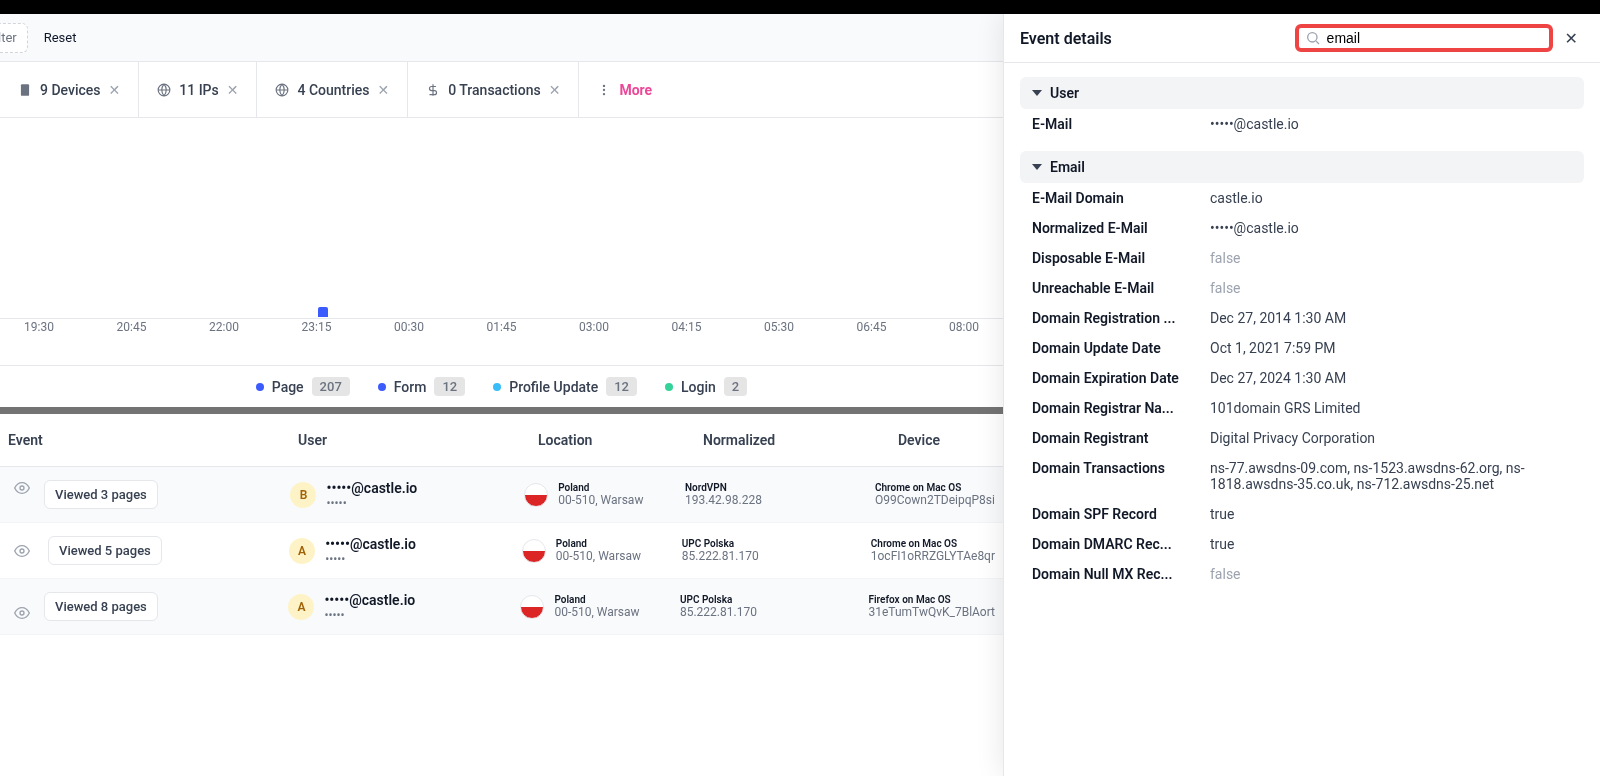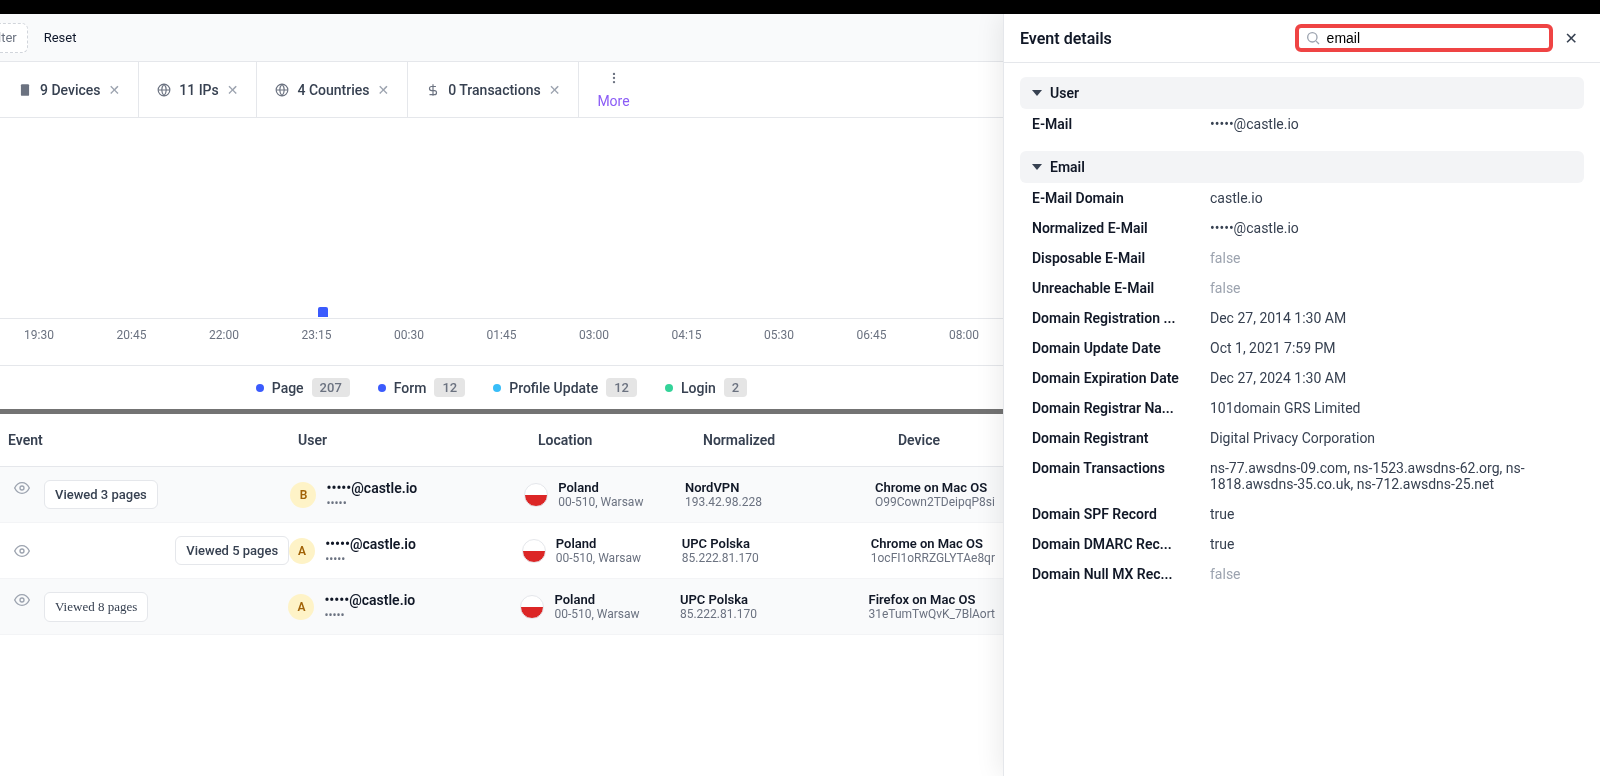--- a/index.html
+++ b/index.html
@@ -68,21 +68,21 @@
     gap: 8px;
     padding: 0 18px;
     height: 56px;
     border-right: 1px solid #e5e7eb;
     color: #374151;
     font-size: 14px;
     font-weight: 500;
   }
   .tab-item .icon { color: #6b7280; display:flex; }
   .tab-item .close-x { color: #9ca3af; font-size: 14px; cursor:pointer; }
-  .more-link { padding: 0 18px; color:#8b5cf6; display:flex; align-items:center; gap:8px; font-weight:400;flex-direction:column;}
+  .more-link { padding: 0 18px; color:#ec4899; display:flex; align-items:center; gap:8px; font-weight:700;}
   .chart-area {
     height: 248px;
     border-bottom: 1px solid #e5e7eb;
     position: relative;
     padding-top: 18px;
   }
   .chart-baseline {
     position:absolute;
     left:0; right:0;
     top: 200px;
@@ -91,30 +91,30 @@
   .chart-bar {
     position:absolute;
     width: 10px;
     background:#3b5bfd;
     border-radius:2px 2px 0 0;
     bottom: 48px;
   }
   .x-ticks {
     position:absolute;
     left:0; right:0;
-    top: 210px;
+    top: 202px;
     display:flex;
     justify-content: space-between;
     padding: 0 24px;
     color:#6b7280;
     font-size:12px;
   }
   .legend {
     height: 48px;
-    border-bottom: 5px solid #737373;
+    border-bottom: 7px solid #737373;
     display:flex;
     justify-content:center;
     gap: 28px;
     font-size:14px;
     color:#374151;
     font-weight:500;
   }
   .legend-item { display:flex; align-items:center; gap:8px; }
   .legend-dot { width:8px; height:8px; border-radius:50%; }
   .legend-badge {
@@ -166,21 +166,21 @@
   .avatar.a { background:#fef3c7; color:#a16207;}
   .user-email { font-size:14px; color:#111827; font-weight:600;}
   .user-sub { font-size:12px; color:#6b7280;}
   .flag {
     width:24px; height:24px; border-radius:50%;
     background: linear-gradient(to bottom, #fff 50%, #dc2626 50%);
     border:1px solid #e5e7eb;
     flex-shrink:0;
   }
   .loc-cell { display:flex; align-items:center; gap:10px;}
-  .primary-line { font-size:13px; color:#111827; font-weight:600;}
+  .primary-line { font-size:10px; color:#111827; font-weight:600;}
   .secondary-line { font-size:12px; color:#6b7280;}
   
   .side-panel {
     position:absolute;
     right:0; top:14px;
     width: 597px;
     height: 762px;
     background:#fff;
     border-left:1px solid #e5e7eb;
     box-shadow: -4px 0 24px rgba(0,0,0,0.08);
@@ -404,21 +404,21 @@
       <div class="primary-line">NordVPN</div>
       <div class="secondary-line">193.42.98.228</div>
     </div>
     <div class="col-device">
       <div class="primary-line">Chrome on Mac OS</div>
       <div class="secondary-line">O99Cown2TDeipqP8si</div>
     </div>
   </div>
 
   <div class="row">
-    <div class="col-event" style="display:flex;align-items:center;gap:12px;justify-content:space-between;">
+    <div class="col-event" style="display:flex;align-items:center;gap:12px;">
       <span class="eye-icon">
         <svg width="16" height="16" viewBox="0 0 24 24" fill="none" stroke="currentColor" stroke-width="2">
             <path d="M1 12s4-8 11-8 11 8 11 8-4 8-11 8-11-8-11-8z"></path>
             <circle cx="12" cy="12" r="3"></circle>
           </svg>
       </span>
       <span class="viewed-badge">Viewed 5 pages</span>
     </div>
     <div class="col-user user-cell">
       <span class="avatar a">A</span>
@@ -438,21 +438,21 @@
       <div class="primary-line">UPC Polska</div>
       <div class="secondary-line">85.222.81.170</div>
     </div>
     <div class="col-device">
       <div class="primary-line">Chrome on Mac OS</div>
       <div class="secondary-line">1ocFI1oRRZGLYTAe8qr</div>
     </div>
   </div>
 
   <div class="row alt">
-    <div class="col-event" style="display:flex;align-items:flex-start;gap:8px;font-family:Liberation Serif, serif;">
+    <div class="col-event" style="display:flex;align-items:flex-end;gap:8px;">
       <span class="eye-icon">
         <svg width="16" height="16" viewBox="0 0 24 24" fill="none" stroke="currentColor" stroke-width="2">
             <path d="M1 12s4-8 11-8 11 8 11 8-4 8-11 8-11-8-11-8z"></path>
             <circle cx="12" cy="12" r="3"></circle>
           </svg>
       </span>
       <span class="viewed-badge">Viewed 8 pages</span>
     </div>
     <div class="col-user user-cell">
       <span class="avatar a">A</span>

